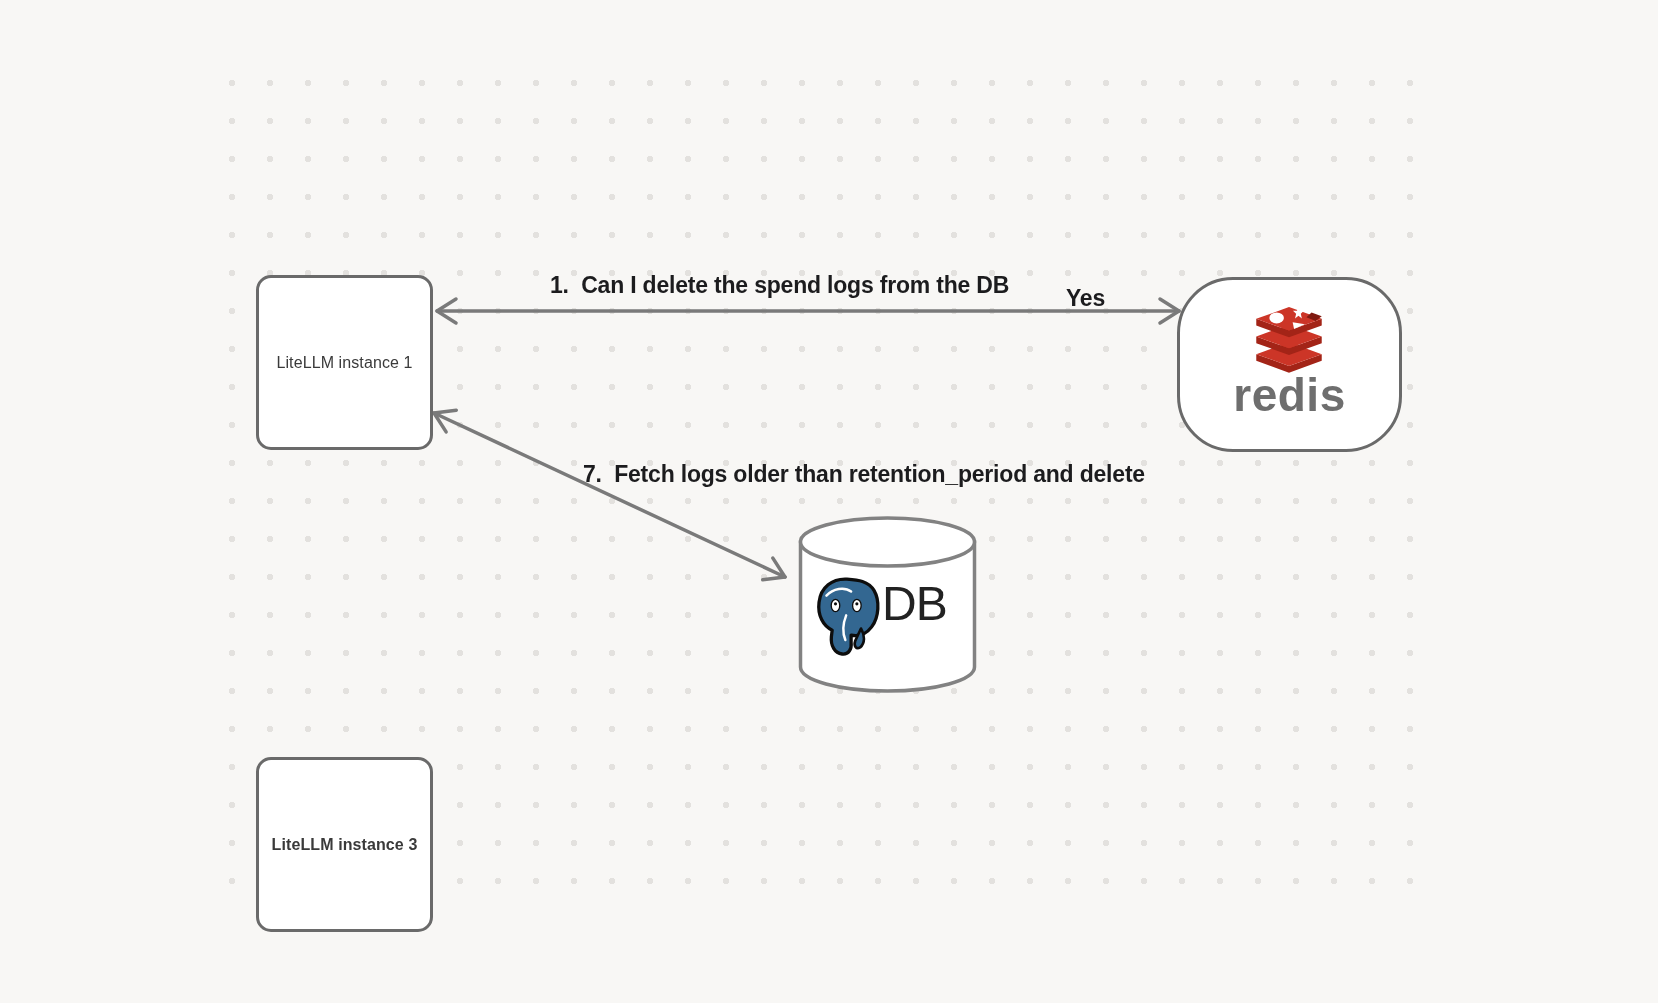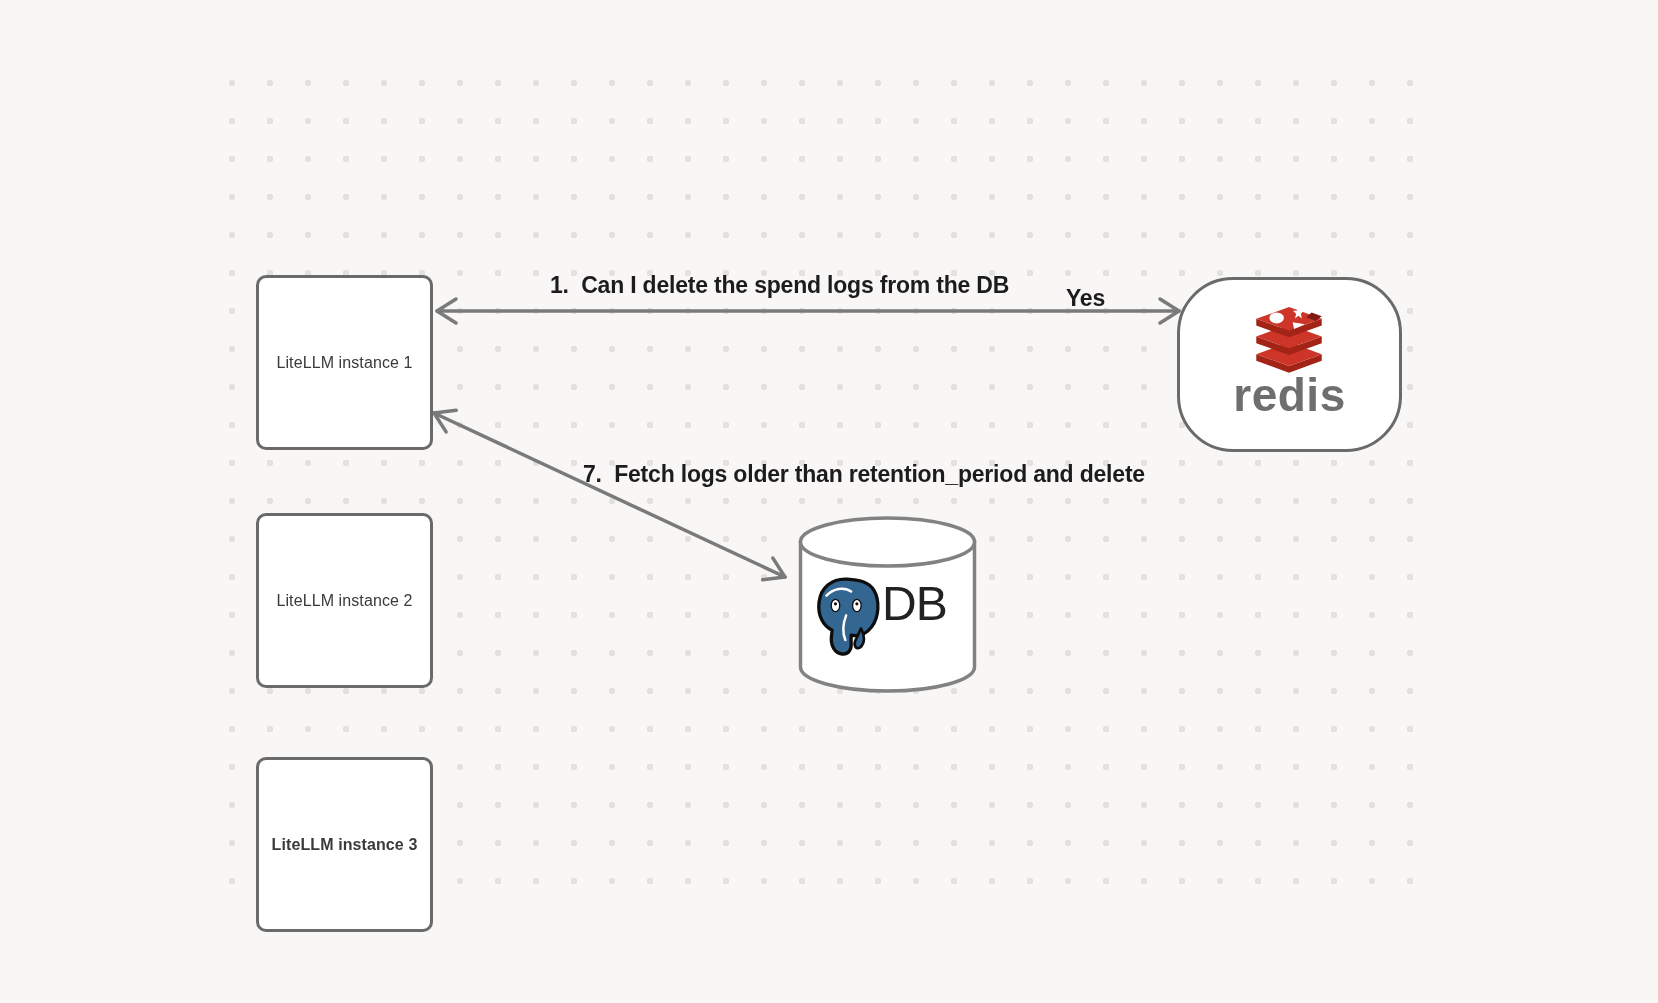--- a/index.html
+++ b/index.html
@@ -15,21 +15,21 @@
   .dot-grid{
     position:absolute;left:213px;top:64px;width:1217px;height:837px;
     background-image:radial-gradient(circle, #e3e1de 0 3.2px, transparent 3.3px);
     background-size:38px 38px;
   }
 
   
   .node-box{
     position:absolute;width:177px;height:175px;
     box-sizing:border-box;
-    background:#fff;border:3.5px solid #6a6a6a;border-radius:10px;
+    background:#fff;border:3.5px solid #6a6a6a;border-radius:15px;
     display:flex;align-items:center;justify-content:center;
   }
   .node-box .node-label{
     font-size:16px;color:#3a3a3a;letter-spacing:0.1px;
   }
   #box-instance-1{left:256px;top:275px;}
   #box-instance-2{left:256px;top:513px;}
   #box-instance-3{left:256px;top:757px;font-weight:bold;}
 
   
@@ -78,23 +78,20 @@
         <path d="M-19 -12 L0 0 L-19 12" fill="none" stroke="#7a7a7a" stroke-width="3.5" stroke-linecap="round" stroke-linejoin="round"></path>
       </marker>
     </defs>
     <line x1="437" y1="311" x2="1179" y2="311" stroke="#7a7a7a" stroke-width="3.5" stroke-linecap="round" marker-start="url(#chev)" marker-end="url(#chev)"></line>
     <line x1="434" y1="413" x2="785" y2="577" stroke="#7a7a7a" stroke-width="3.5" stroke-linecap="round" marker-start="url(#chev)" marker-end="url(#chev)"></line>
   </svg>
 
   <div class="node-box" id="box-instance-1">
     <span class="node-label">LiteLLM instance 1</span>
   </div>
-  <div class="node-box" id="box-instance-2">
-    <span class="node-label">LiteLLM instance 2</span>
-  </div>
   <div class="node-box" id="box-instance-3">
     <span class="node-label">LiteLLM instance 3</span>
   </div>
 
   <div class="redis-node"></div>
   <svg class="redis-logo" viewBox="0 0 110 88" preserveAspectRatio="none" xmlns="http://www.w3.org/2000/svg">
 
     <path d="M10 62 L10 70 L55 84 L100 70 L100 62 L55 76 Z" fill="#a32417"></path>
     <path d="M55 48 L100 62 L55 76 L10 62 Z" fill="#cc3527"></path>
 

